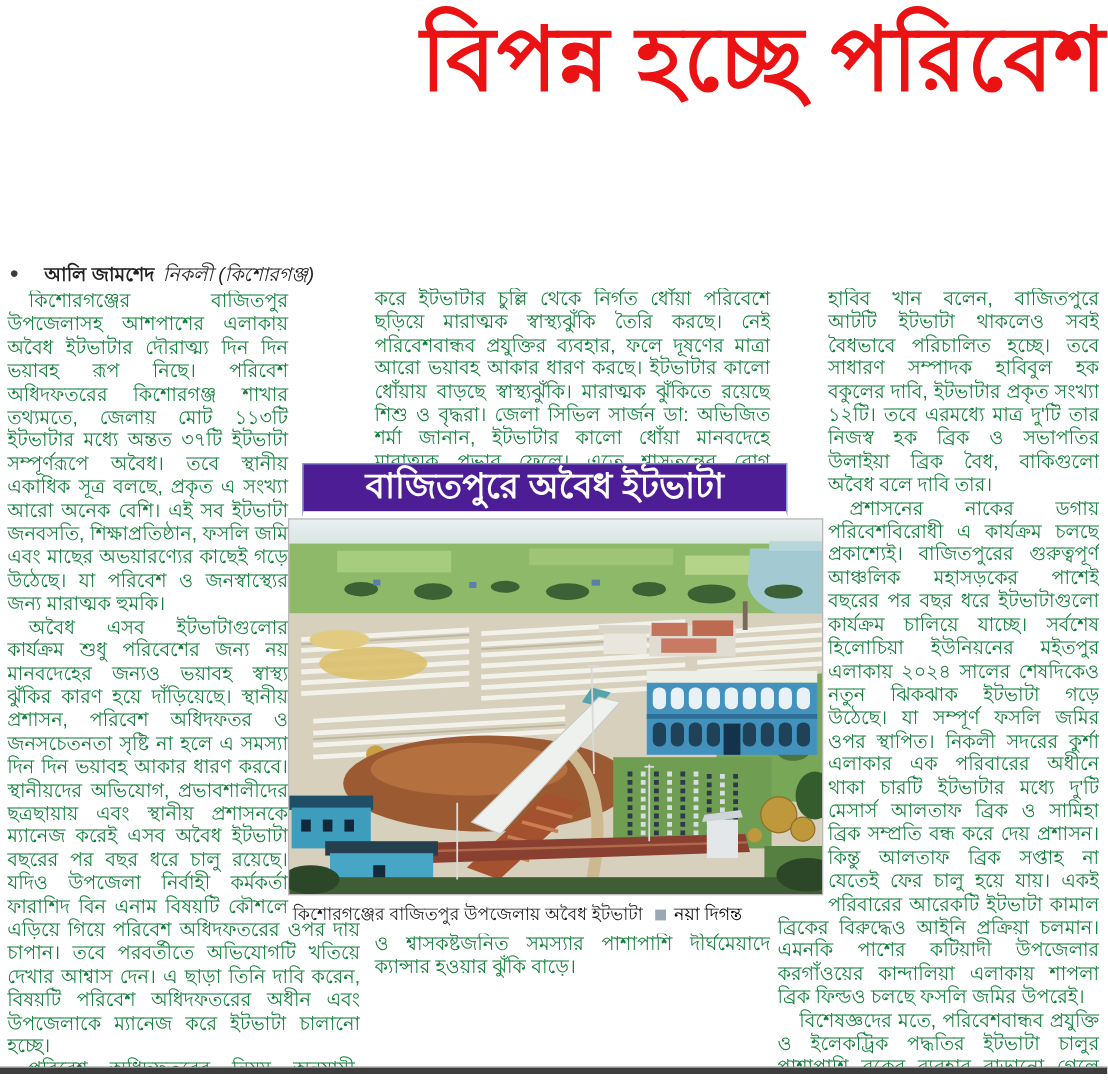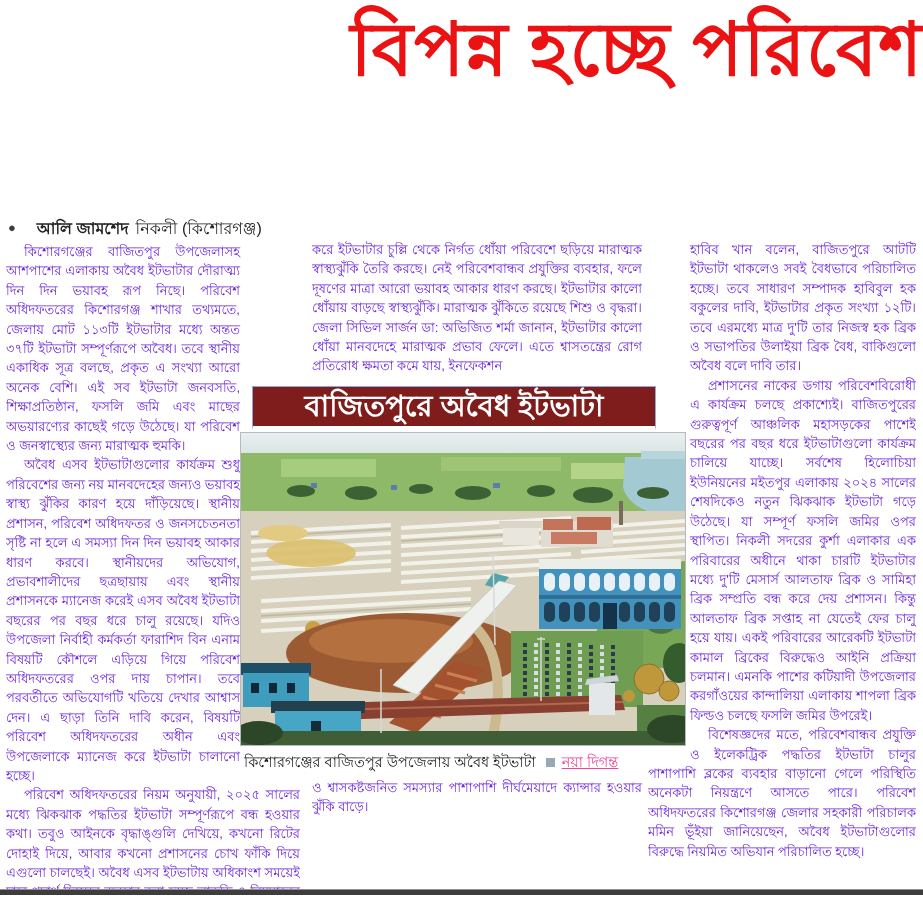--- a/index.html
+++ b/index.html
@@ -9,45 +9,45 @@
   
   .headline{position:absolute;top:2px;left:0;width:923px;text-align:right;
     color:#ea1212;font-weight:bold;font-size:74px;line-height:96px;margin:0;
     letter-spacing:1px;}
   .headline span{display:block;}
 
   
   .byline{position:absolute;left:8px;top:216px;width:300px;font-size:16px;color:#222;}
   .byline .bullet{color:#3c3c3c;font-size:13px;vertical-align:2px;margin-right:6px;}
   .byline .author{font-weight:bold;margin-left:15px;}
-  .byline .location{margin-left:7px;}
-
-  
-  .col{position:absolute;font-size:13px;line-height:19.4px;text-align:justify;color:#6d28d9;}
+  .byline .location{font-style:italic;margin-left:7px;}
+
+  
+  .col{position:absolute;font-size:16px;line-height:19.4px;text-align:justify;color:#15803d;}
   .col p{margin:0;text-indent:18px;}
   .col p.no-indent{text-indent:0;}
   .col1{left:6px;top:242px;width:294px;height:648px;overflow:hidden;}
   .col1 .intrude{float:right;width:60px;height:372px;margin-top:146px;}
   .col2top{left:312px;top:240px;width:330px;height:148px;overflow:hidden;}
   .col2bottom{left:312px;top:778px;width:330px;height:118px;overflow:hidden;}
   .col3{left:628px;top:240px;width:268px;height:652px;overflow:hidden;margin-left:20px;}
   .col3 .intrude{float:left;width:42px;height:330px;margin-top:192px;}
 
   
   .photo-block{position:absolute;left:240px;top:386px;width:446px;}
-  .banner{margin-left:12px;width:404px;height:44px;background:#7f1d1d;
+  .banner{margin-left:12px;width:404px;height:44px;background:#4c1d95;
     border:1px solid #8fa6dd;border-bottom:4px solid #ffffff;box-sizing:border-box;
     display:flex;align-items:center;justify-content:center;}
   .banner span{color:#ffffff;font-weight:bold;font-size:29px;line-height:1;}
   .photo-svg{display:block;margin-top:2px;border:1px solid #b9b9b9;background:#d6d0bc;}
   .caption{margin-top:5px;margin-left:4px;font-size:14.5px;color:#1c1c1c;white-space:nowrap;}
   .caption .cap-bold{font-weight:normal;}
   .caption .cap-square{display:inline-block;width:9px;height:9px;background:#9aa7b5;
     margin:0 7px 0 10px;}
-  .caption .cap-credit{color:#ec4899;text-decoration:underline;}
+  .caption .cap-credit{color:#000000;}
 
   
   .bottom-rule{position:absolute;left:0;top:889px;width:923px;height:5px;
     background:#3d3d3d;border-top:1px solid #909090;}
 </style>
 </head>
 <body>
 
 <div class="page">
 

